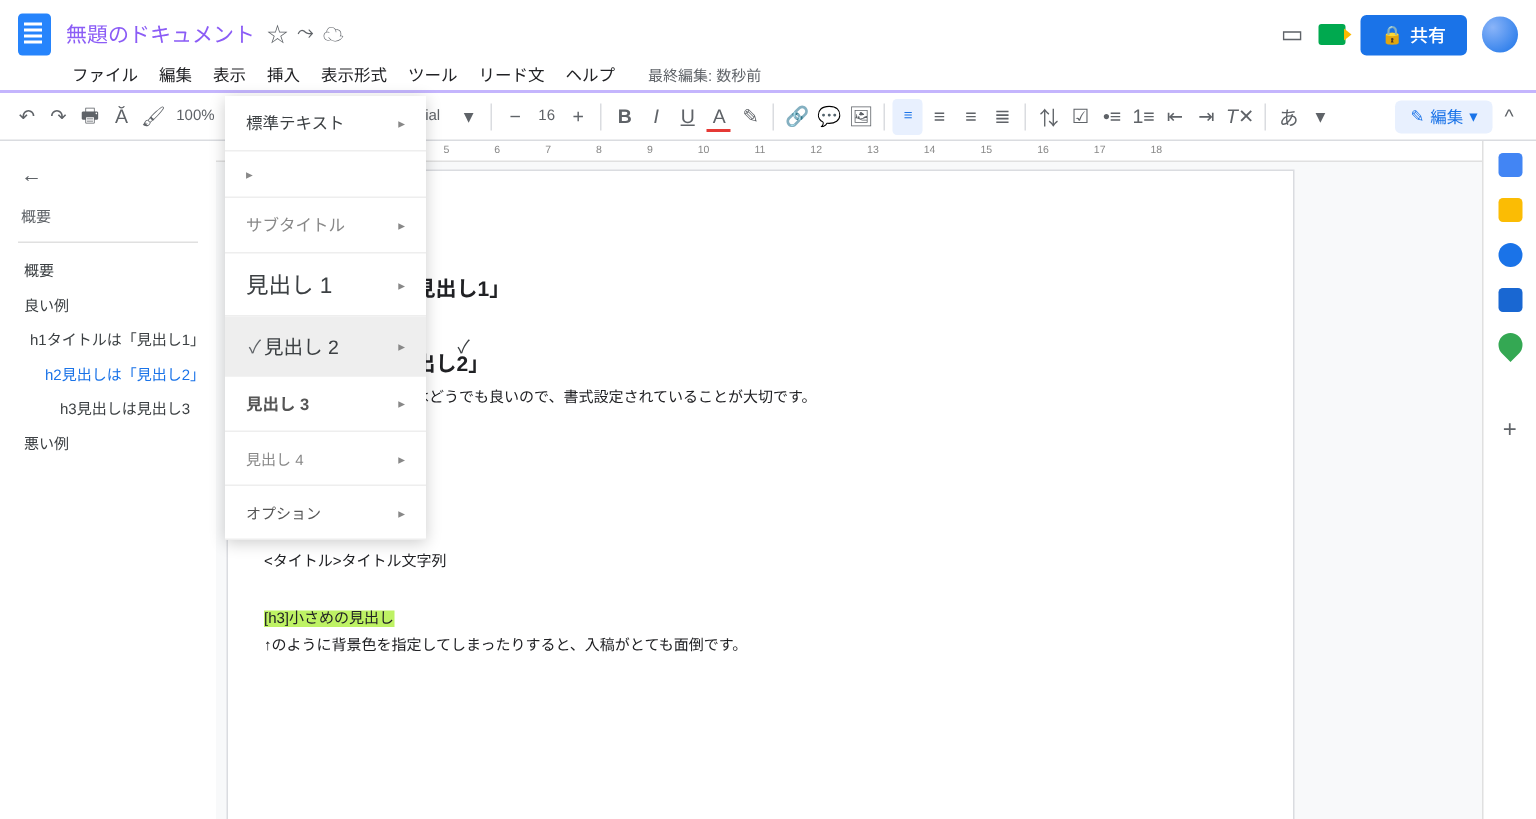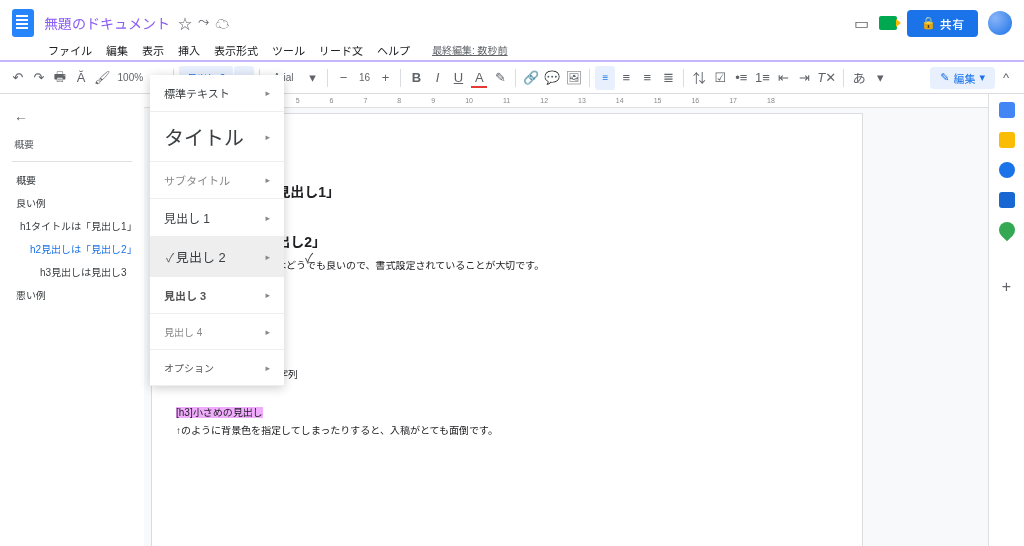--- a/index.html
+++ b/index.html
@@ -15,21 +15,21 @@
 .title-icons span { font-size: 14px; cursor: pointer; }
 .header-right { margin-left: auto; display: flex; align-items: center; gap: 10px; }
 .meet-icon { width: 18px; height: 14px; background: #00a94f; border-radius: 2px; position: relative; }
 .meet-icon::after { content:''; position:absolute; right:-4px; top:3px; border-left:5px solid #ffba00; border-top:4px solid transparent; border-bottom:4px solid transparent; }
 .share-btn { background: #1a73e8; color: #fff; padding: 5px 14px; border-radius: 4px; font-size: 12px; font-weight: 500; display: flex; align-items: center; gap: 4px; }
 .avatar { width: 24px; height: 24px; border-radius: 50%; background: radial-gradient(circle at 30% 30%, #8ab4f8, #1a73e8); }
 
 
 .menubar { display: flex; padding: 0 12px 0 42px; height: 22px; font-size: 11px; color: #202124; gap: 2px; border-bottom: 2px solid #c4b5fd; }
 .menubar span { padding: 2px 6px; cursor: pointer; }
-.last-edit { margin-left: 8px; color: #5f6368; text-decoration: underline; font-size: 10px; }
+.last-edit { margin-left: 8px; color: #5f6368; font-size: 10px; }
 
 
 .toolbar { display: flex; align-items: center; height: 32px; padding: 0 8px; border-bottom: 1px solid #dadce0; gap: 1px; }
 .tb { min-width: 20px; height: 24px; display: inline-flex; align-items: center; justify-content: center; color: #5f6368; font-size: 13px; cursor: pointer; padding: 0 2px; }
 .tb.sel { background: #e8f0fe; color: #1a73e8; border-radius: 3px; padding: 0 4px; font-size: 10px; }
 .sep { width: 1px; height: 18px; background: #dadce0; margin: 0 4px; }
 .zoom { font-size: 10px; padding: 0 4px; }
 .style-sel { font-size: 10px; padding: 0 8px; min-width: 46px; background: #e8f0fe; color: #1a73e8; border-radius: 2px; }
 .font-sel { font-size: 10px; padding: 0 8px; min-width: 36px; }
 .fs { font-size: 10px; }
@@ -48,33 +48,33 @@
 .ol-item.lv3 { padding-left: 40px; }
 .doc-area { flex: 1; background: #f8f9fa; position: relative; overflow: hidden; }
 .ruler { height: 14px; background: #fff; border-bottom: 1px solid #e0e0e0; font-size: 7px; color: #888; display: flex; align-items: center; padding-left: 16px; gap: 30px; position: relative; }
 .ruler span { position: relative; }
 .page { background: #fff; margin: 6px 0 0 8px; width: 710px; height: 480px; padding: 20px 24px; box-shadow: 0 0 0 1px #dadce0; font-size: 11px; line-height: 1.7; }
 .page h1 { font-size: 18px; font-weight: 400; margin: 8px 0 6px; }
 .page h2 { font-size: 14px; font-weight: 700; margin: 8px 0 2px; }
 .page h3 { font-size: 12px; font-weight: 400; margin: 6px 0 2px; }
 .page p { font-size: 10px; margin: 1px 0; }
 .lead { font-size: 9px; color: #444; }
-.hl { background: #f0abfc; }
+.hl { background: #bef264; }
 .bold { font-weight: 700; }
 
 
-.dropdown { position: absolute; left: 150px; top: 75px; width: 134px; background: #fff; box-shadow: 0 2px 10px rgba(0,0,0,.2); z-index: 100; }
+.dropdown { position: absolute; left: 150px; top: 64px; width: 134px; background: #fff; box-shadow: 0 2px 10px rgba(0,0,0,.2); z-index: 100; }
 .dd-item { padding: 10px 14px; border-bottom: 1px solid #eee; display: flex; align-items: center; justify-content: space-between; cursor: pointer; color: #3c4043; }
 .dd-item .arr { color: #888; font-size: 9px; }
 .dd-item.sel { background: #eeeeee; }
 .dd-item.sel::before { content:'✓'; position:absolute; left: 155px; margin-left:-0px; }
 .dd-normal { font-size: 11px; }
 .dd-title { font-size: 20px; font-weight: 400; }
 .dd-subtitle { font-size: 11px; color: #888; }
-.dd-h1 { font-size: 12px; }
+.dd-h1 { font-size: 15px; }
 .dd-h2 { font-size: 13px; }
 .dd-h3 { font-size: 11px; color: #555; font-weight: bold; }
 .dd-h4 { font-size: 10px; color: #888; }
 .dd-opt { font-size: 10px; color: #555; }
 .check { width:12px; text-align:center; color:#5f6368; }
 
 
 .sidepanel { width: 36px; background: #fff; border-left: 1px solid #e0e0e0; display: flex; flex-direction: column; align-items: center; padding-top: 8px; gap: 14px; }
 .sp-ic { width: 16px; height: 16px; border-radius: 3px; cursor: pointer; }
 .sp-cal { background: #4285f4; }
@@ -240,21 +240,20 @@
     <div class="sp-plus">+</div>
   </div>
 </div>
 
 <div class="dropdown">
   <div class="dd-item">
     <span class="dd-normal">標準テキスト</span>
       <span class="arr">▸</span>
   </div>
   <div class="dd-item">
-    <span class="dd-title">タイトル</span>
       <span class="arr">▸</span>
   </div>
   <div class="dd-item">
     <span class="dd-subtitle">サブタイトル</span>
       <span class="arr">▸</span>
   </div>
   <div class="dd-item">
     <span class="dd-h1">見出し 1</span>
       <span class="arr">▸</span>
   </div>

